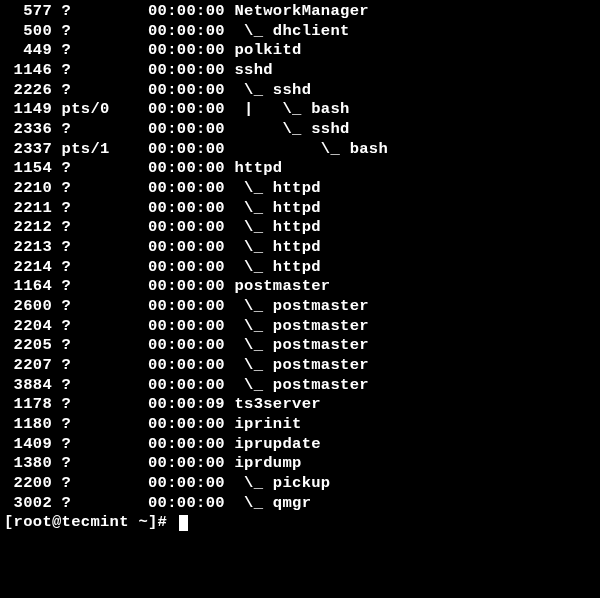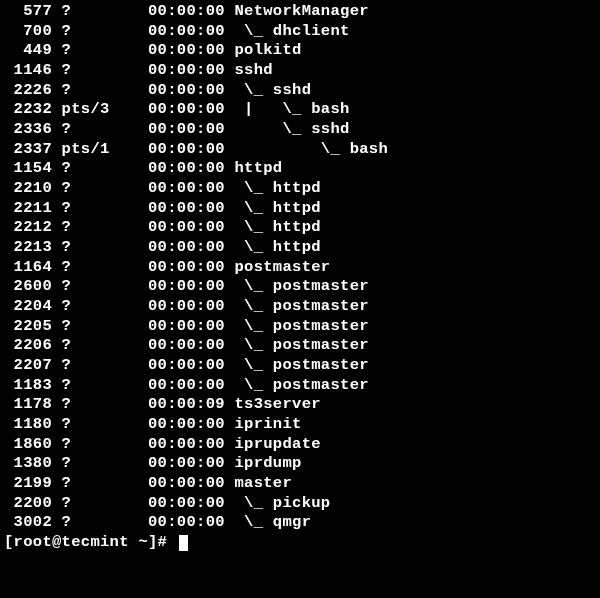--- a/index.html
+++ b/index.html
@@ -35,42 +35,41 @@
       background: #fff;
       margin-left: 2px;
       vertical-align: middle;
     }
   </style>
 </head>
 <body>
 
 <div id="terminal">
     <div class="line">  577 ?        00:00:00 NetworkManager</div>
-    <div class="line">  700 ?        00:00:00  \_ dhclient</div>
+    <div class="line">  500 ?        00:00:00  \_ dhclient</div>
     <div class="line">  449 ?        00:00:00 polkitd</div>
     <div class="line"> 1146 ?        00:00:00 sshd</div>
     <div class="line"> 2226 ?        00:00:00  \_ sshd</div>
-    <div class="line"> 2232 pts/3    00:00:00  |   \_ bash</div>
+    <div class="line"> 1149 pts/0    00:00:00  |   \_ bash</div>
     <div class="line"> 2336 ?        00:00:00      \_ sshd</div>
     <div class="line"> 2337 pts/1    00:00:00          \_ bash</div>
     <div class="line"> 1154 ?        00:00:00 httpd</div>
     <div class="line"> 2210 ?        00:00:00  \_ httpd</div>
     <div class="line"> 2211 ?        00:00:00  \_ httpd</div>
     <div class="line"> 2212 ?        00:00:00  \_ httpd</div>
     <div class="line"> 2213 ?        00:00:00  \_ httpd</div>
+    <div class="line"> 2214 ?        00:00:00  \_ httpd</div>
     <div class="line"> 1164 ?        00:00:00 postmaster</div>
     <div class="line"> 2600 ?        00:00:00  \_ postmaster</div>
     <div class="line"> 2204 ?        00:00:00  \_ postmaster</div>
     <div class="line"> 2205 ?        00:00:00  \_ postmaster</div>
-    <div class="line"> 2206 ?        00:00:00  \_ postmaster</div>
     <div class="line"> 2207 ?        00:00:00  \_ postmaster</div>
-    <div class="line"> 1183 ?        00:00:00  \_ postmaster</div>
+    <div class="line"> 3884 ?        00:00:00  \_ postmaster</div>
     <div class="line"> 1178 ?        00:00:09 ts3server</div>
     <div class="line"> 1180 ?        00:00:00 iprinit</div>
-    <div class="line"> 1860 ?        00:00:00 iprupdate</div>
+    <div class="line"> 1409 ?        00:00:00 iprupdate</div>
     <div class="line"> 1380 ?        00:00:00 iprdump</div>
-    <div class="line"> 2199 ?        00:00:00 master</div>
     <div class="line"> 2200 ?        00:00:00  \_ pickup</div>
     <div class="line"> 3002 ?        00:00:00  \_ qmgr</div>
   </div>
 <div class="prompt-line">
   <span>[root@tecmint ~]# </span><span class="cursor"></span>
 </div>
 
 </body></html>

